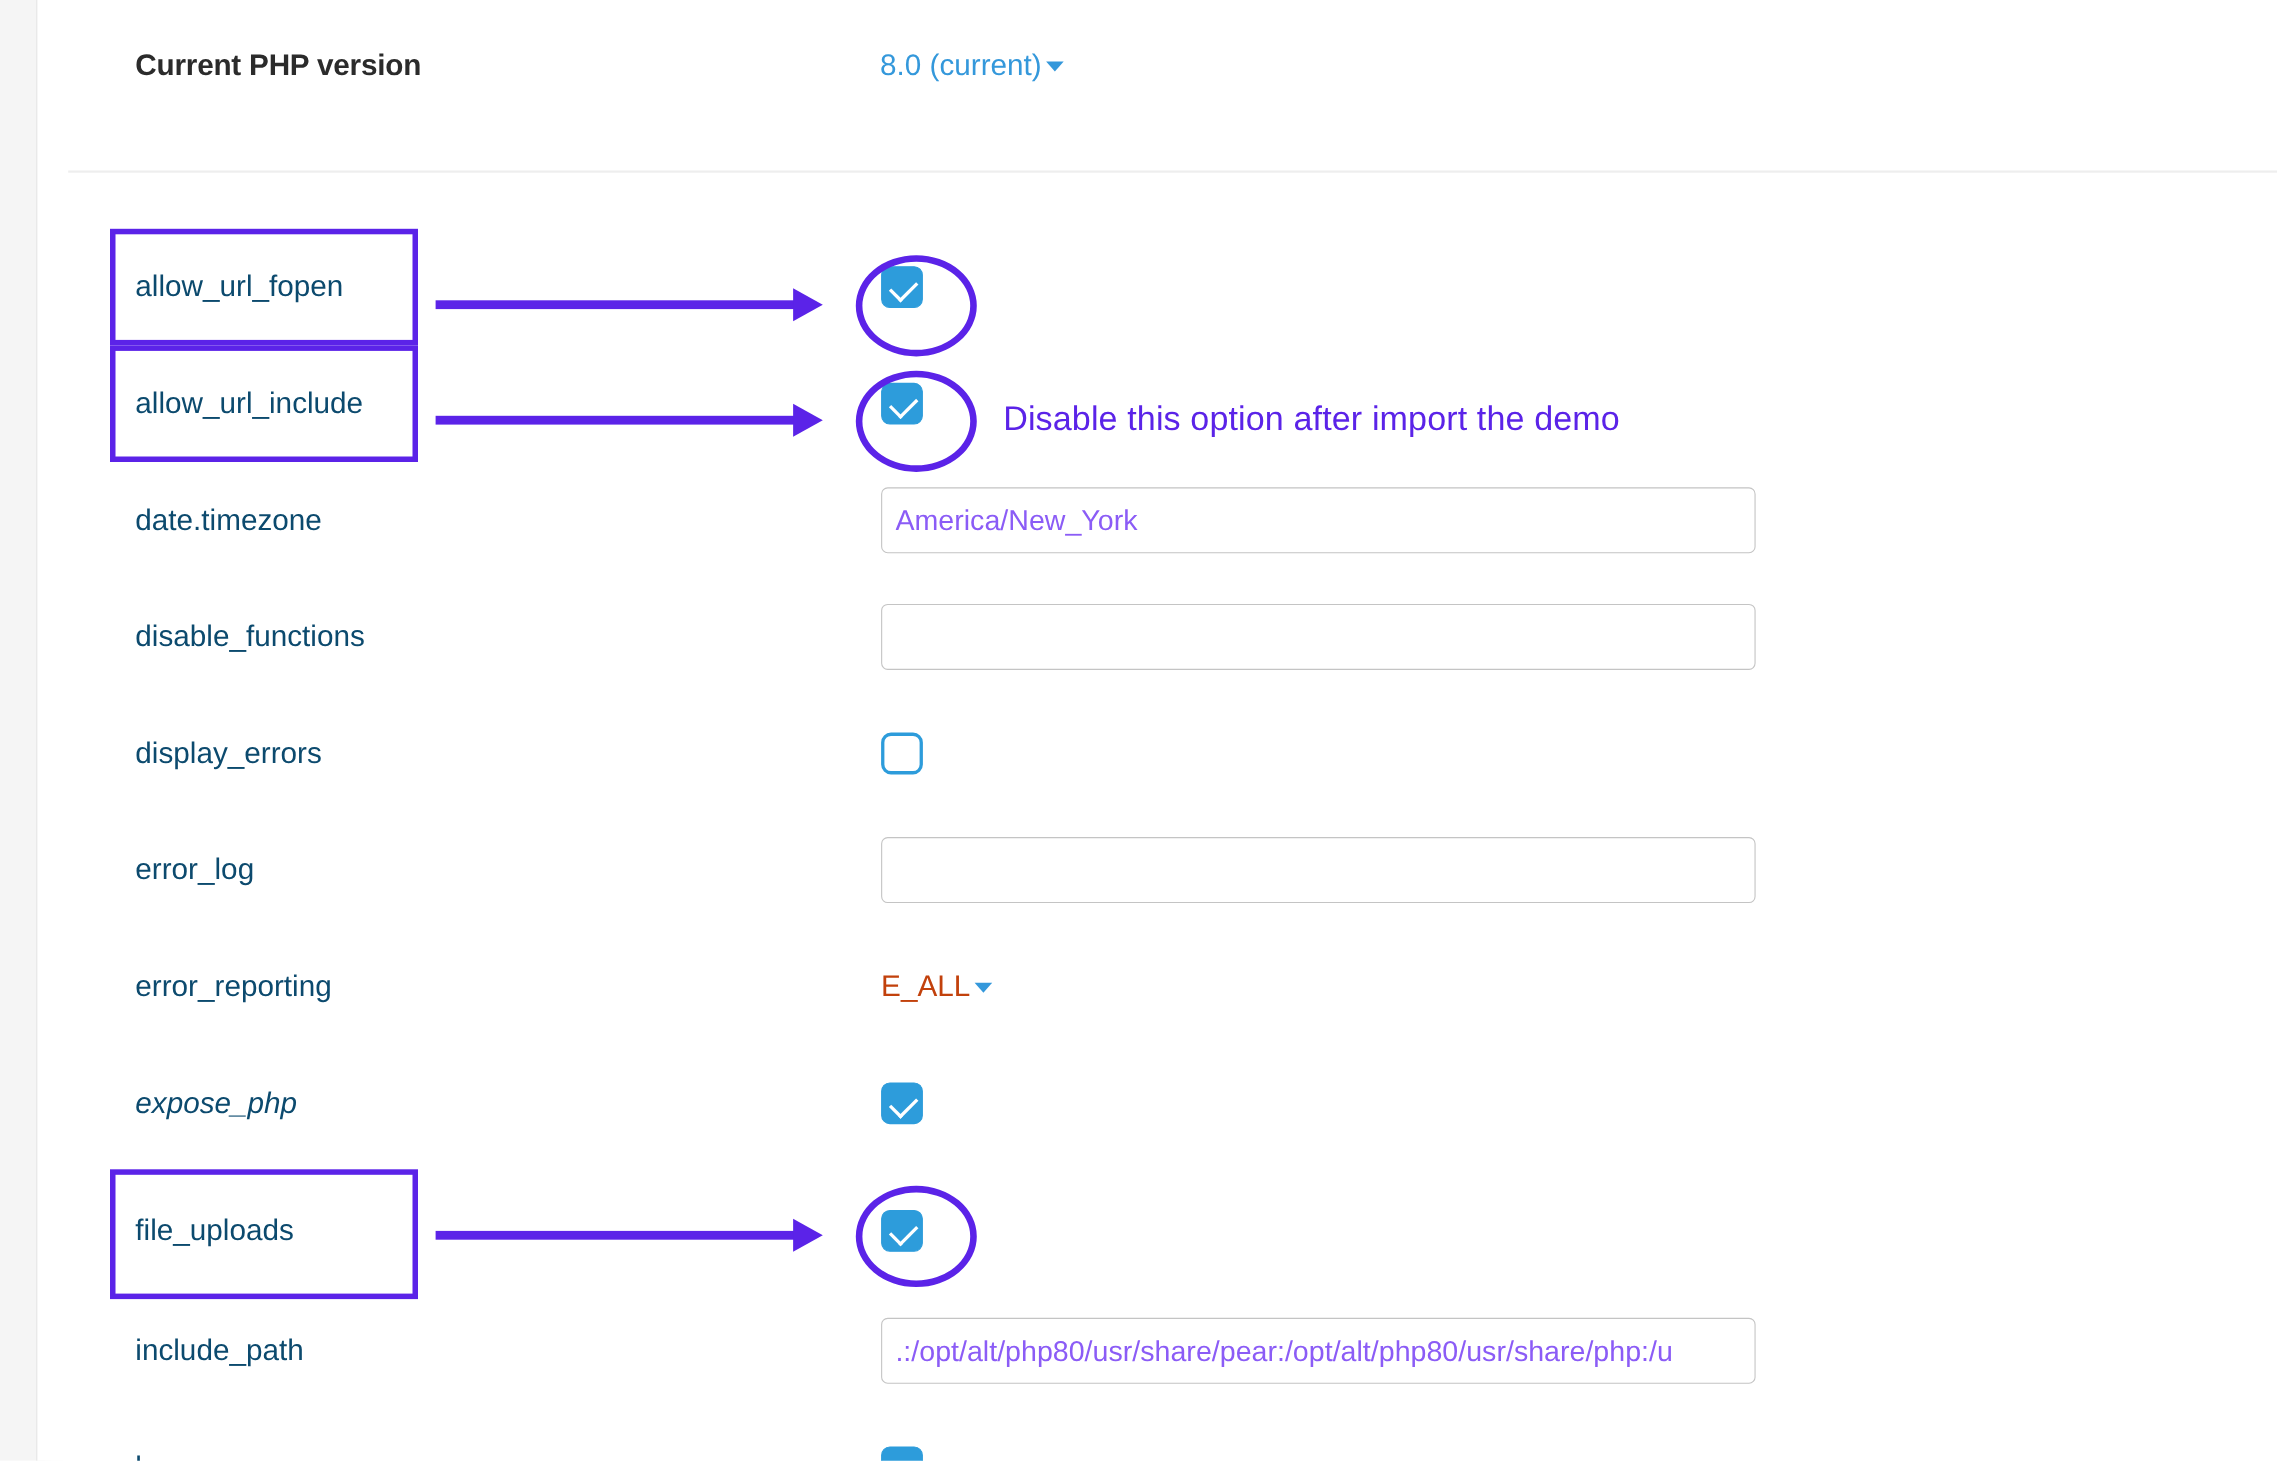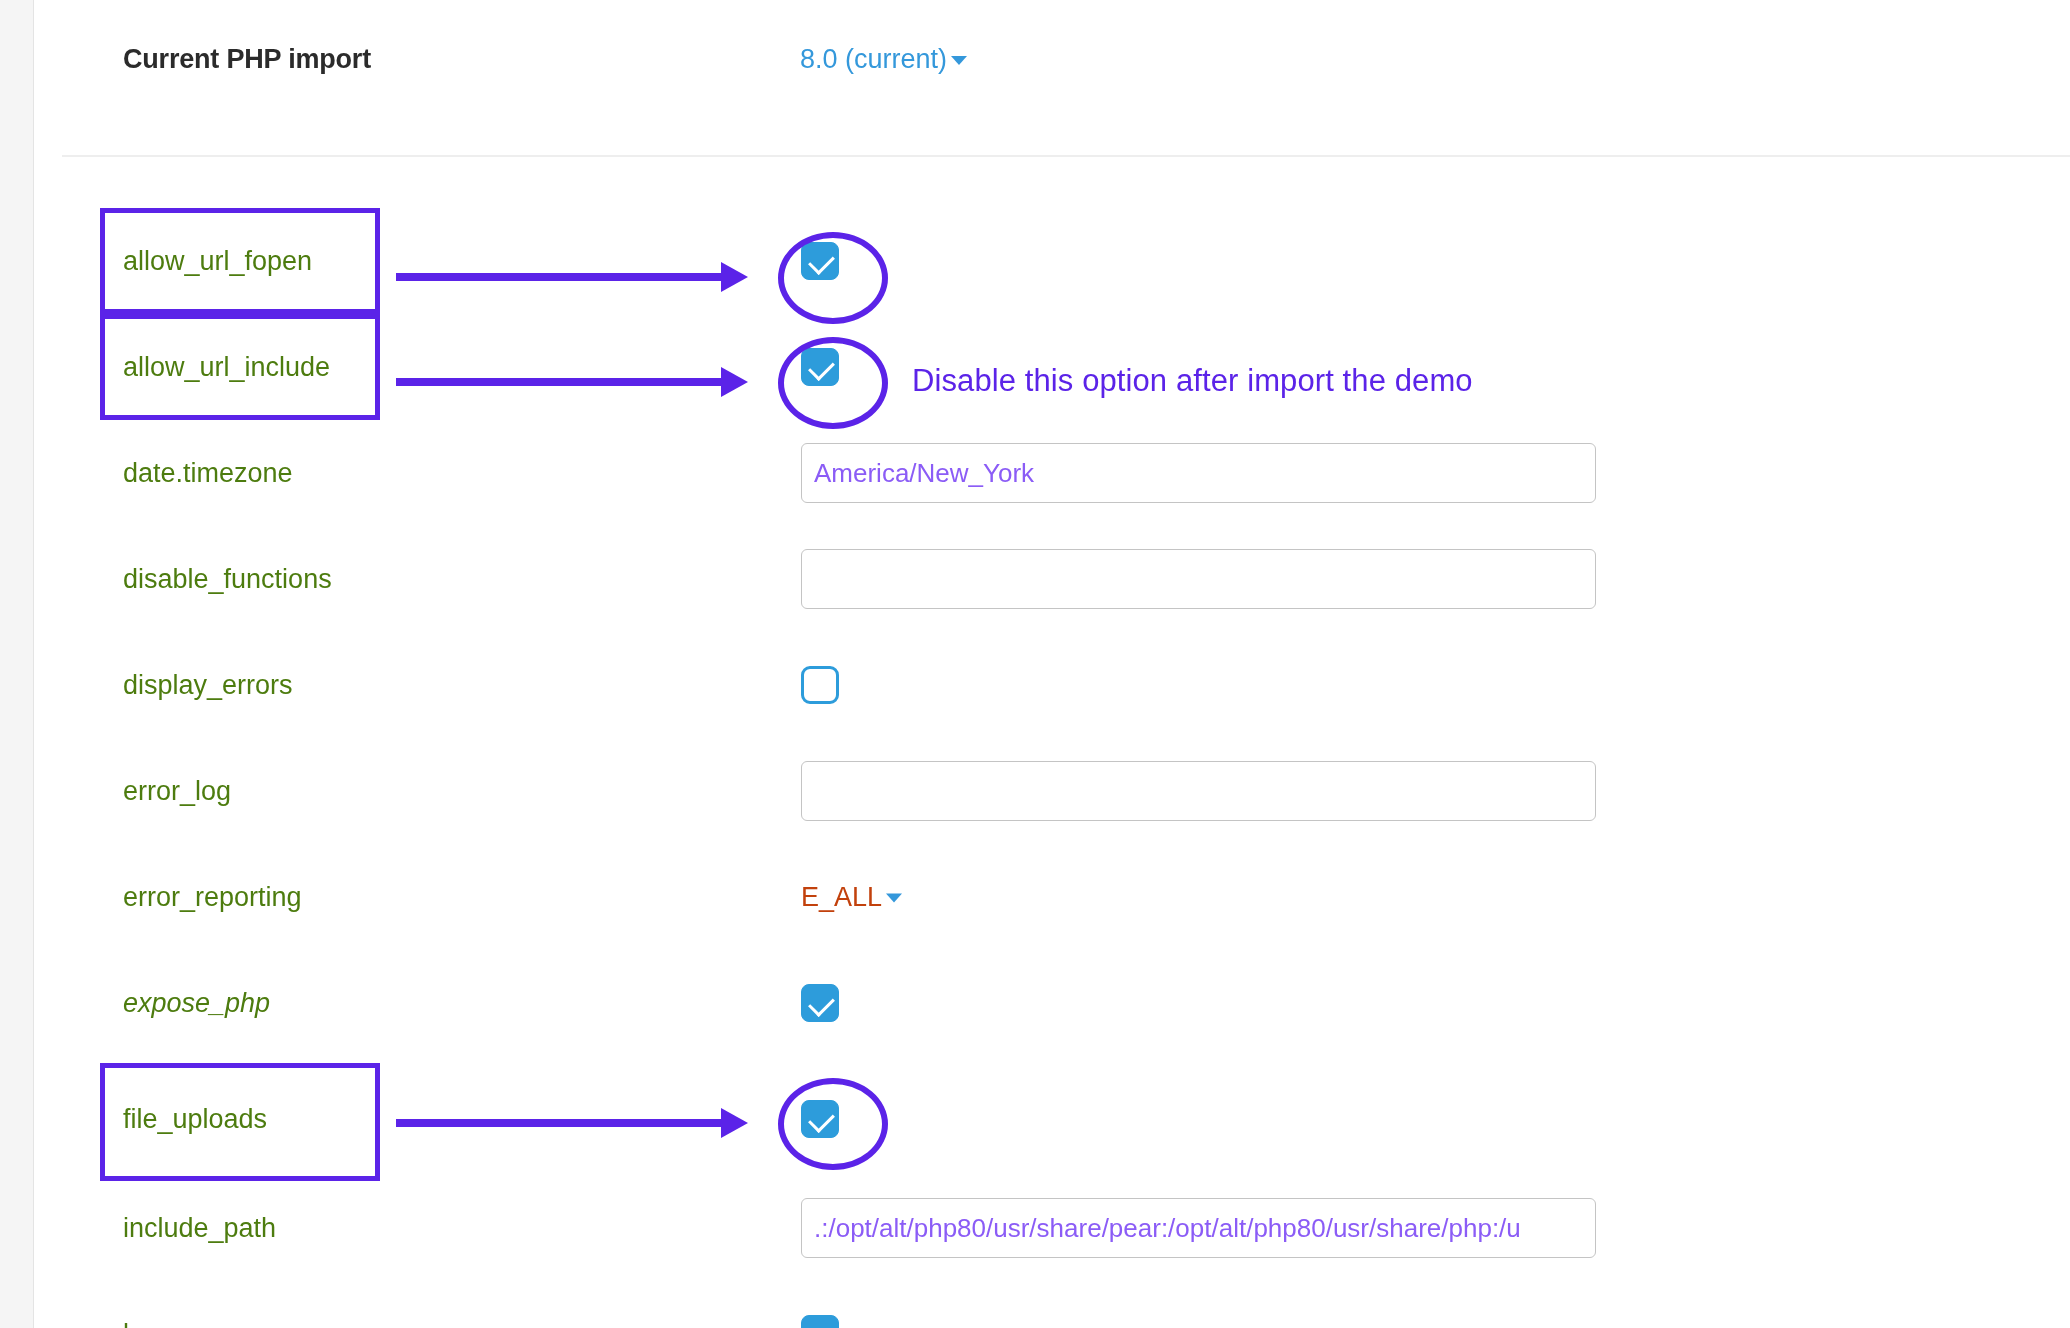--- a/index.html
+++ b/index.html
@@ -95,21 +95,21 @@
     left: 0;
     width: 2036px;
     height: 106px;
   }
   .row-label {
     position: absolute;
     left: 89px;
     top: 50%;
     transform: translateY(-50%);
     font-size: 27px;
-    color: #4d7c0f;
+    color: #0c4a6e;
     white-space: nowrap;
   }
   .row-control {
     position: absolute;
     left: 767px;
     top: 50%;
     transform: translateY(-50%);
   }
 
   
@@ -214,21 +214,21 @@
 </style>
 </head>
 <body>
 
 <div id="left-rail"></div>
 <div id="page-shadow"></div>
 
 <div id="content">
 
   <div id="header-row">
-    <div id="header-label">Current PHP import</div>
+    <div id="header-label">Current PHP version</div>
     <div id="header-version"><span>8.0 (current)</span><span class="caret"></span></div>
   </div>
 
   <div id="header-divider"></div>
 
   <div id="rows">
       <div class="row" style="top: 53px; height: 106px;">
         <div class="row-label">allow_url_fopen</div>
         <div class="row-control">
           <div class="cb on"></div>

